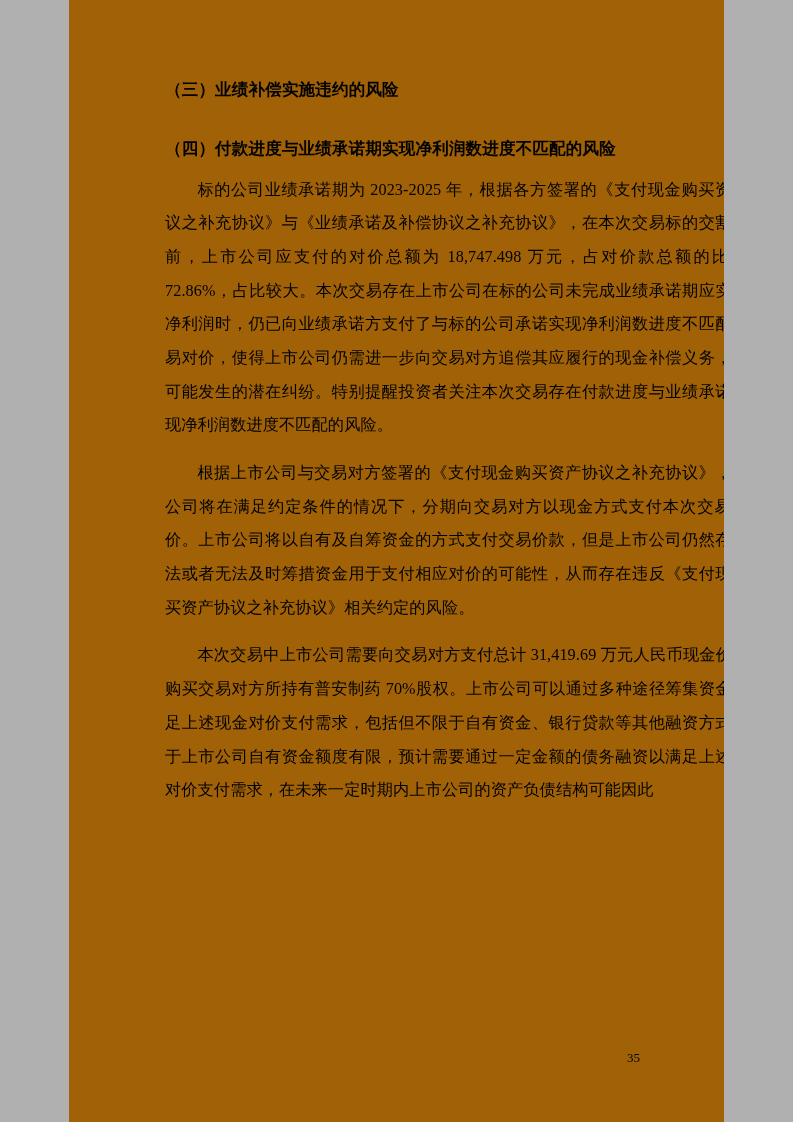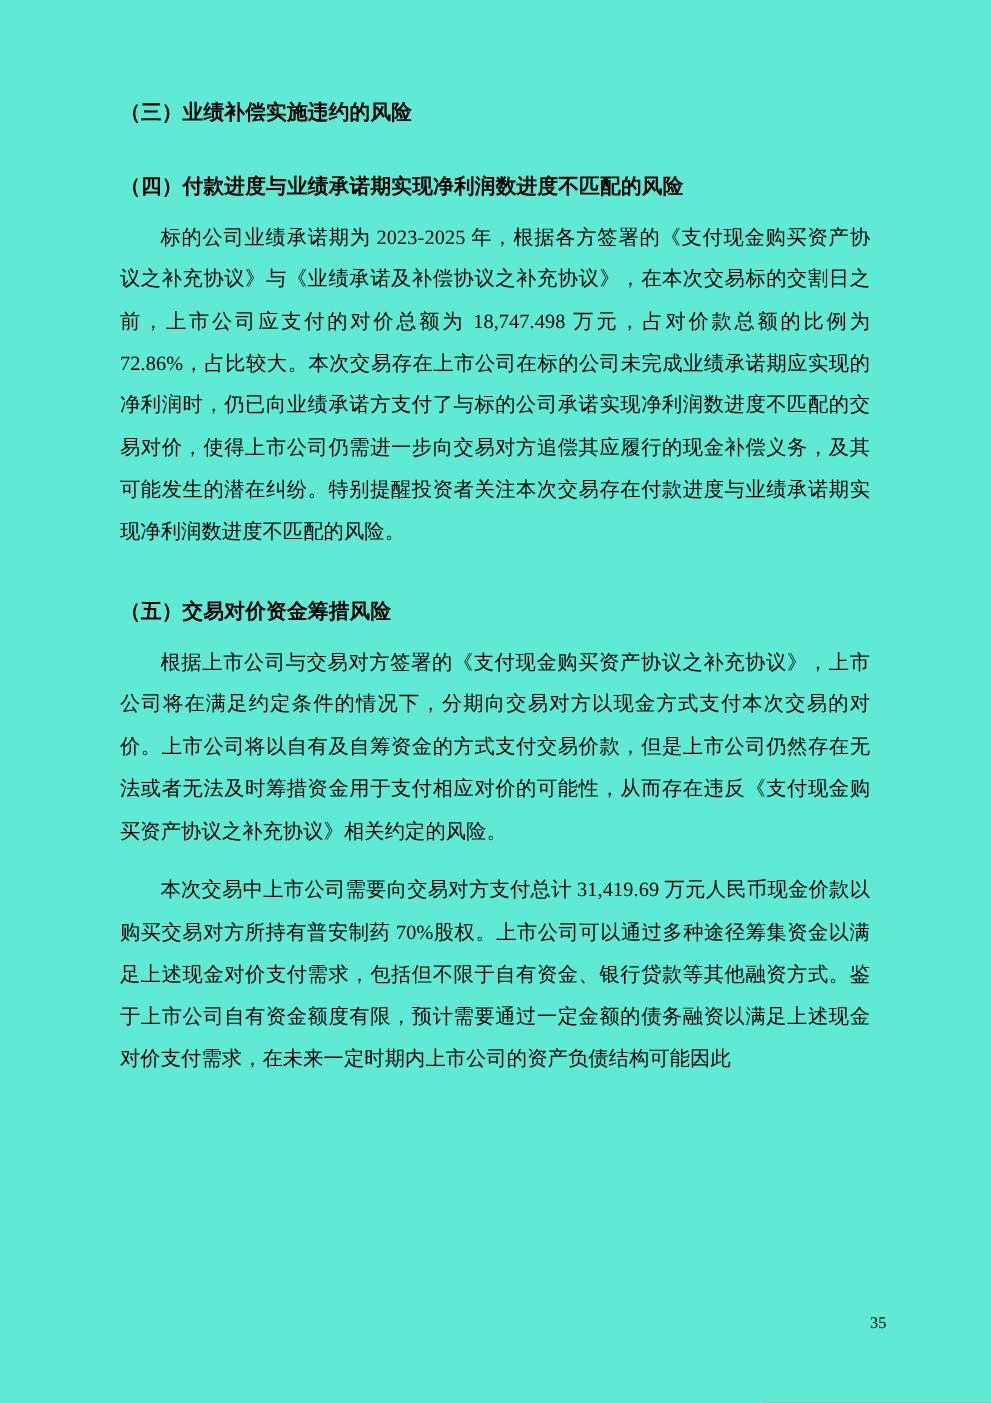--- a/index.html
+++ b/index.html
@@ -5,24 +5,24 @@
   html, body {
     margin: 0;
     padding: 0;
     background: #b0b0b0;
   }
   body {
     font-family: "Liberation Serif", "DejaVu Serif", serif;
   }
   .page {
     position: relative;
-    width: 793px;
+    width: 655px;
     height: 1122px;
     margin: 0 auto;
-    background: #5eead4;
+    background: #a16207;
     box-sizing: border-box;
     overflow: hidden;
   }
   .content {
     position: absolute;
     left: 96px;
     top: 78px;
     width: 600px;
   }
   .heading {
@@ -61,21 +61,20 @@
 <body>
 
 <div class="page">
   <div class="content">
 
     <h2 class="heading">（三）业绩补偿实施违约的风险</h2>
 
     <h2 class="heading h-spaced">（四）付款进度与业绩承诺期实现净利润数进度不匹配的风险</h2>
     <p class="para">标的公司业绩承诺期为 2023-2025 年，根据各方签署的《支付现金购买资产协议之补充协议》与《业绩承诺及补偿协议之补充协议》，在本次交易标的交割日之前，上市公司应支付的对价总额为 18,747.498 万元，占对价款总额的比例为 72.86%，占比较大。本次交易存在上市公司在标的公司未完成业绩承诺期应实现的净利润时，仍已向业绩承诺方支付了与标的公司承诺实现净利润数进度不匹配的交易对价，使得上市公司仍需进一步向交易对方追偿其应履行的现金补偿义务，及其可能发生的潜在纠纷。特别提醒投资者关注本次交易存在付款进度与业绩承诺期实现净利润数进度不匹配的风险。</p>
 
-    <h2 class="heading h-spaced">（五）交易对价资金筹措风险</h2>
     <p class="para">根据上市公司与交易对方签署的《支付现金购买资产协议之补充协议》，上市公司将在满足约定条件的情况下，分期向交易对方以现金方式支付本次交易的对价。上市公司将以自有及自筹资金的方式支付交易价款，但是上市公司仍然存在无法或者无法及时筹措资金用于支付相应对价的可能性，从而存在违反《支付现金购买资产协议之补充协议》相关约定的风险。</p>
 
     <p class="para">本次交易中上市公司需要向交易对方支付总计 31,419.69 万元人民币现金价款以购买交易对方所持有普安制药 70%股权。上市公司可以通过多种途径筹集资金以满足上述现金对价支付需求，包括但不限于自有资金、银行贷款等其他融资方式。鉴于上市公司自有资金额度有限，预计需要通过一定金额的债务融资以满足上述现金对价支付需求，在未来一定时期内上市公司的资产负债结构可能因此</p>
 
   </div>
 
   <div class="page-number">35</div>
 </div>
 
 </body></html>

